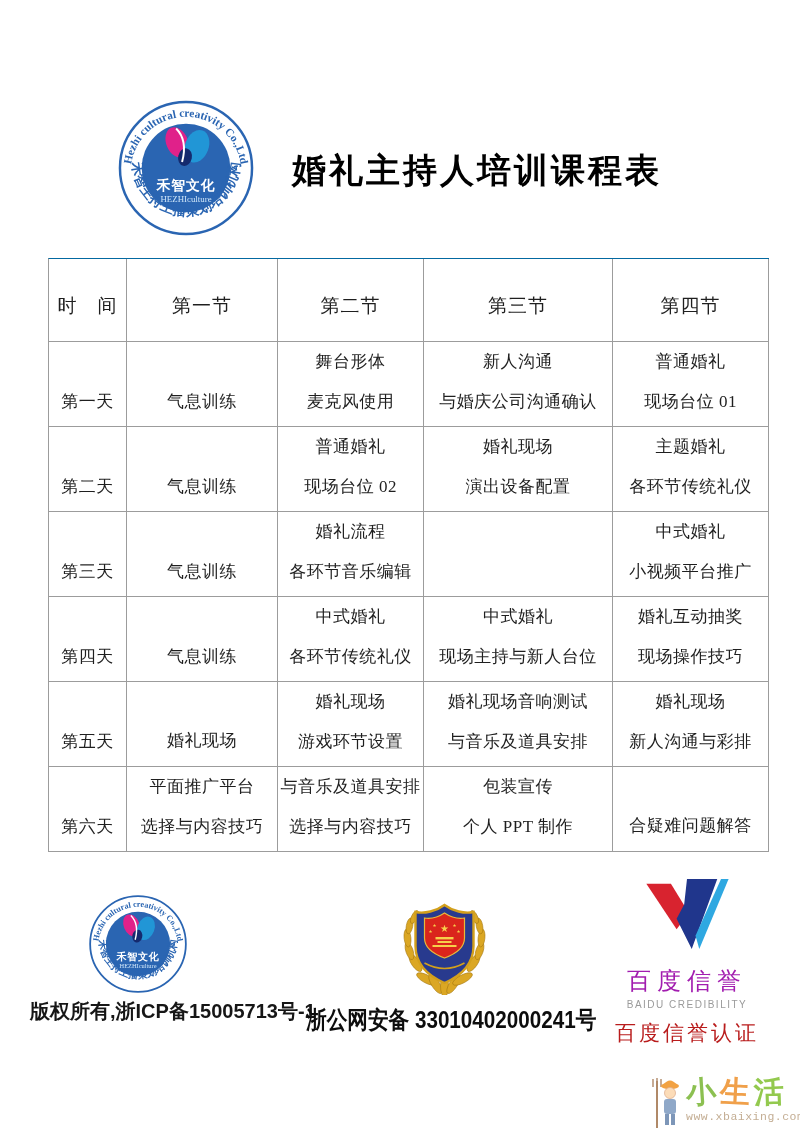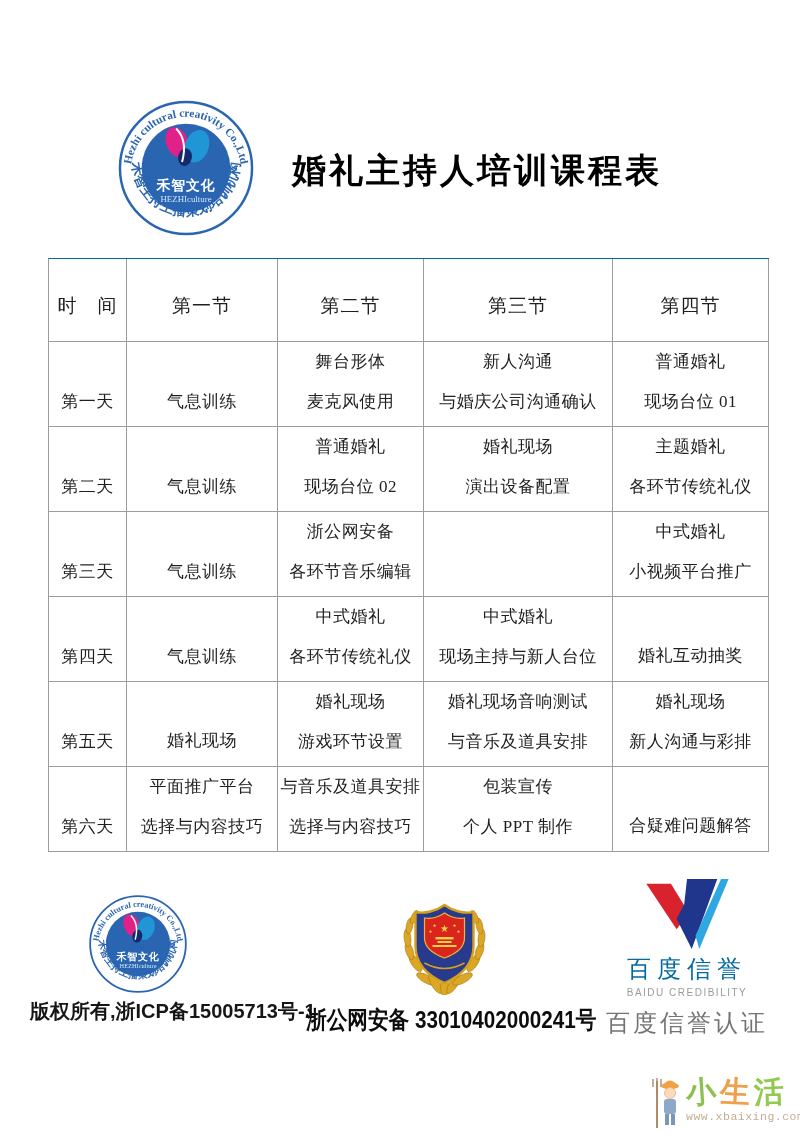--- a/index.html
+++ b/index.html
@@ -49,23 +49,23 @@
   .police-badge{position:absolute;left:394px;top:891px;width:101px;height:104px;}
   .police-text{
     position:absolute;left:306px;top:1004px;
     font-family:"Liberation Sans","DejaVu Sans",sans-serif;
     font-weight:900;font-size:24px;color:#0d0d0d;white-space:nowrap;
     transform:scaleX(0.86);transform-origin:left center;letter-spacing:0px;
   }
   .baidu{position:absolute;left:598px;top:879px;width:178px;text-align:center;
     font-family:"Liberation Sans","DejaVu Sans",sans-serif;}
   .baidu svg{display:block;margin:0 auto;}
-  .baidu-cn{font-size:24px;color:#0369a1;letter-spacing:6px;margin-top:2px;white-space:nowrap;}
+  .baidu-cn{font-size:24px;color:#a21caf;letter-spacing:6px;margin-top:14px;white-space:nowrap;}
   .baidu-en{font-size:10px;color:#9a9a9a;letter-spacing:1.5px;margin-top:2px;white-space:nowrap;}
-  .baidu-cert{font-size:24px;color:#737373;letter-spacing:3px;margin-top:9px;white-space:nowrap;}
+  .baidu-cert{font-size:21px;color:#b91c1c;letter-spacing:3px;margin-top:9px;white-space:nowrap;}
   
   .watermark{position:absolute;left:650px;top:1076px;display:flex;align-items:flex-start;}
   .wm-text{margin-left:2px;}
   .wm-name{font-family:"Liberation Sans","DejaVu Sans",sans-serif;font-weight:700;
     font-size:30px;line-height:32px;white-space:nowrap;}
   .wm-name span{display:inline-block;}
   .wm-c1{color:#8cc051;transform:rotate(-4deg);}
   .wm-c2{color:#f0a04a;transform:rotate(3deg);margin-left:4px;}
   .wm-c3{color:#93c94e;transform:rotate(-2deg);margin-left:4px;}
   .wm-url{font-family:"Liberation Mono","DejaVu Sans Mono",monospace;
@@ -150,21 +150,21 @@
 
     <div class="cell">
         <div class="ln"></div>
         <div class="ln">第三天</div>
       </div>
     <div class="cell">
         <div class="ln"></div>
         <div class="ln">气息训练</div>
       </div>
     <div class="cell">
-        <div class="ln">浙公网安备</div>
+        <div class="ln">婚礼流程</div>
         <div class="ln">各环节音乐编辑</div>
       </div>
     <div class="cell">
       </div>
     <div class="cell">
         <div class="ln">中式婚礼</div>
         <div class="ln">小视频平台推广</div>
       </div>
 
     <div class="cell">
@@ -178,20 +178,21 @@
     <div class="cell">
         <div class="ln">中式婚礼</div>
         <div class="ln">各环节传统礼仪</div>
       </div>
     <div class="cell">
         <div class="ln">中式婚礼</div>
         <div class="ln">现场主持与新人台位</div>
       </div>
     <div class="cell">
         <div class="ln">婚礼互动抽奖</div>
+        <div class="ln">现场操作技巧</div>
       </div>
 
     <div class="cell">
         <div class="ln"></div>
         <div class="ln">第五天</div>
       </div>
     <div class="cell">
         <div class="ln">婚礼现场</div>
       </div>
     <div class="cell">

